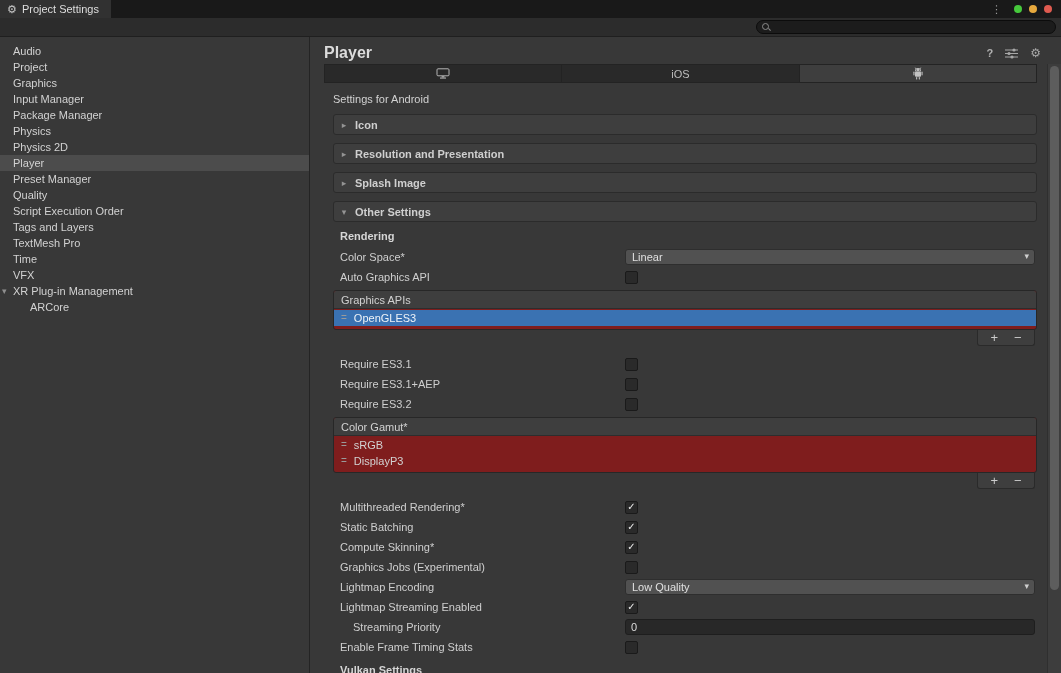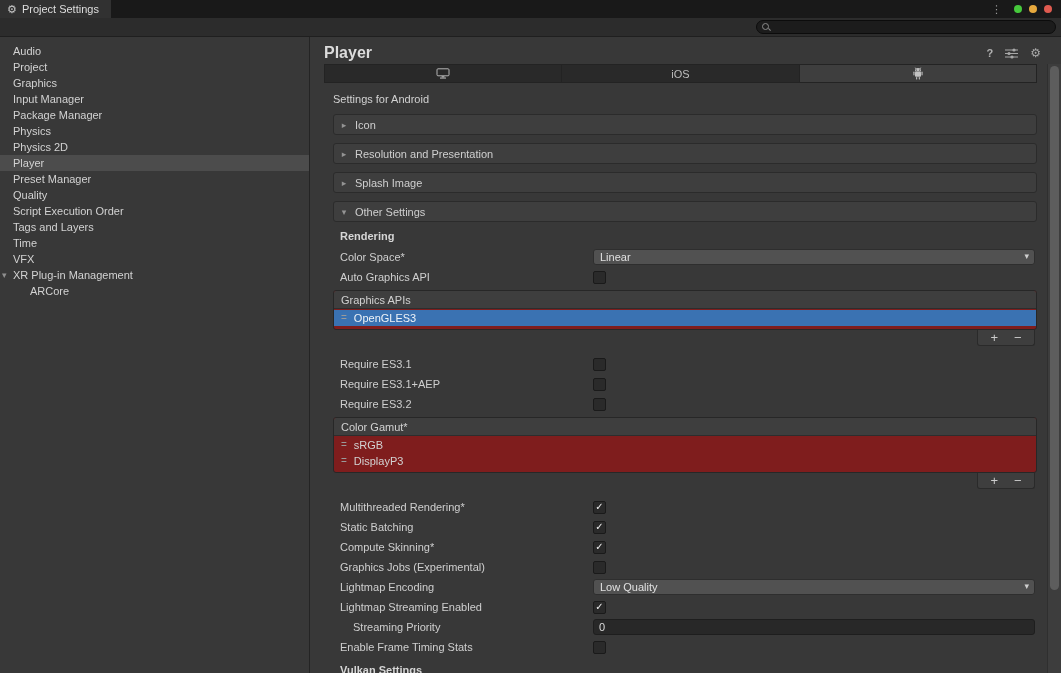--- a/index.html
+++ b/index.html
@@ -45,26 +45,26 @@
   .platform-tabs { display:flex; height:19px; margin:0 24px 0 14px; background:#292929; border:1px solid #232323; }
   .ptab { flex:1; display:flex; align-items:center; justify-content:center; border-right:1px solid #232323; color:#bdbdbd; font-size:11px; }
   .ptab:last-child { border-right:none; }
   .ptab.active { background:#3e3e3e; }
 
   .scroll-area { height:590px; overflow:hidden; padding-top:10px; }
   .settings-for { margin:0 0 9px 23px; color:#d2d2d2; }
 
   .section-box { height:21px; margin:0 24px 8px 23px; background:#3e3e3e; border:1px solid #2b2b2b; border-radius:3px; display:flex; align-items:center; padding-left:5px; gap:6px; }
   .fold-tri { color:#949494; font-size:9px; width:10px; text-align:center; flex:none; }
-  .section-label { font-weight:normal; color:#cfcfcf; }
+  .section-label { font-weight:bold; color:#cfcfcf; }
 
   .subheader { font-weight:bold; color:#d6d6d6; margin:5px 26px 5px 30px; }
   .subheader.vulkan { margin-top:7px; }
 
-  .field-row { height:20px; display:flex; align-items:center; margin:0 26px 0 30px; }
+  .field-row { height:20px; display:flex; align-items:center; margin:0 26px 0 30px;gap:32px; }
   .field-label { width:253px; flex:none; color:#cfcfcf; white-space:nowrap; }
   .field-label.indent { padding-left:13px; }
 
   .dropdown { flex:1; height:16px; background:#515151; border:1px solid #2e2e2e; border-radius:3px; display:flex; align-items:center; padding:0 16px 0 6px; position:relative; color:#e0e0e0; }
   .dd-arrow { position:absolute; right:5px; top:1px; font-size:9px; color:#cfcfcf; }
 
   .checkbox { width:13px; height:13px; background:#2a2a2a; border:1px solid #1a1a1a; border-radius:2px; display:flex; align-items:center; justify-content:center; flex:none; }
   .check { color:#ececec; font-size:10px; line-height:1; }
 
   .textfield { flex:1; height:16px; background:#282828; border:1px solid #1e1e1e; border-radius:3px; color:#dcdcdc; font-size:11px; padding:0 5px; font-family:inherit; outline:none; }
@@ -114,20 +114,21 @@
     <div class="side-item">Graphics</div>
     <div class="side-item">Input Manager</div>
     <div class="side-item">Package Manager</div>
     <div class="side-item">Physics</div>
     <div class="side-item">Physics 2D</div>
     <div class="side-item selected">Player</div>
     <div class="side-item">Preset Manager</div>
     <div class="side-item">Quality</div>
     <div class="side-item">Script Execution Order</div>
     <div class="side-item">Tags and Layers</div>
+    <div class="side-item">TextMesh Pro</div>
     <div class="side-item">Time</div>
     <div class="side-item">VFX</div>
     <div class="side-item">
       <span class="side-fold">▾</span>
       <span class="side-label">XR Plug-in Management</span>
     </div>
     <div class="side-item child">ARCore</div>
   </div>
 
   <div class="main">

